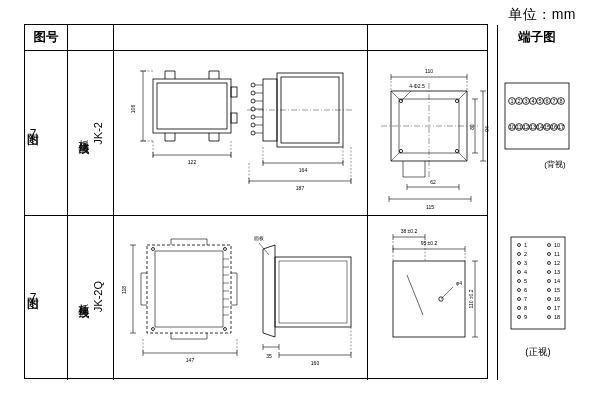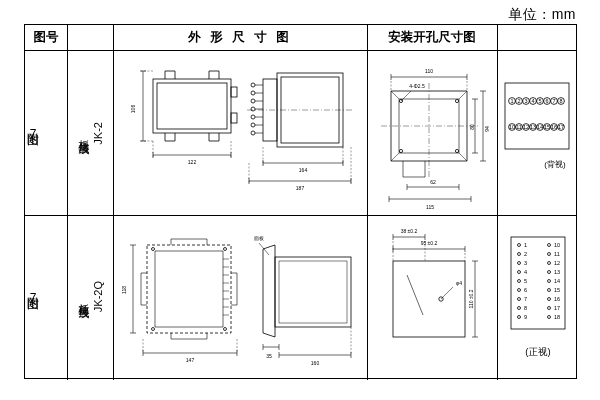--- a/index.html
+++ b/index.html
@@ -5,21 +5,21 @@
   html,body{margin:0;padding:0;}
   body{
     width:600px;height:400px;background:#ffffff;
     font-family:"Liberation Sans","DejaVu Sans",sans-serif;
     color:#000;overflow:hidden;position:relative;
   }
   .unit{
     position:absolute;top:6px;right:24px;font-size:14px;letter-spacing:0.5px;
   }
   .tbl{
-    position:absolute;left:24px;top:24px;width:553px;height:355px;
+    position:absolute;left:24px;top:24px;width:464px;height:355px;
     border:1.5px solid #000;box-sizing:border-box;
   }
   
   .hrow{
     position:absolute;left:0;top:0;width:100%;height:26px;
     border-bottom:1.5px solid #000;box-sizing:border-box;
   }
   .hcell{
     position:absolute;top:0;height:100%;display:flex;align-items:center;justify-content:center;
     font-size:12.5px;font-weight:bold;box-sizing:border-box;
@@ -61,22 +61,21 @@
 </style>
 </head>
 <body>
 
 <div class="unit">单位：mm</div>
 
 <div class="tbl">
 
   <div class="hrow">
     <div class="hcell c1">图号</div>
-    <div class="hcell c3" style="letter-spacing:3px;">外 形 尺 寸 图</div>
-    <div class="hcell c4">安装开孔尺寸图</div>
+    <div class="hcell c5">端子图</div>
   </div>
 
   <div class="vline" style="left:42px;height:355px;"></div>
   <div class="vline" style="left:88px;height:355px;"></div>
   <div class="vline" style="left:342px;height:355px;"></div>
   <div class="vline" style="left:472px;height:355px;"></div>
   <div class="hline" style="top:190px;"></div>
 
   <div class="rowA">
 

